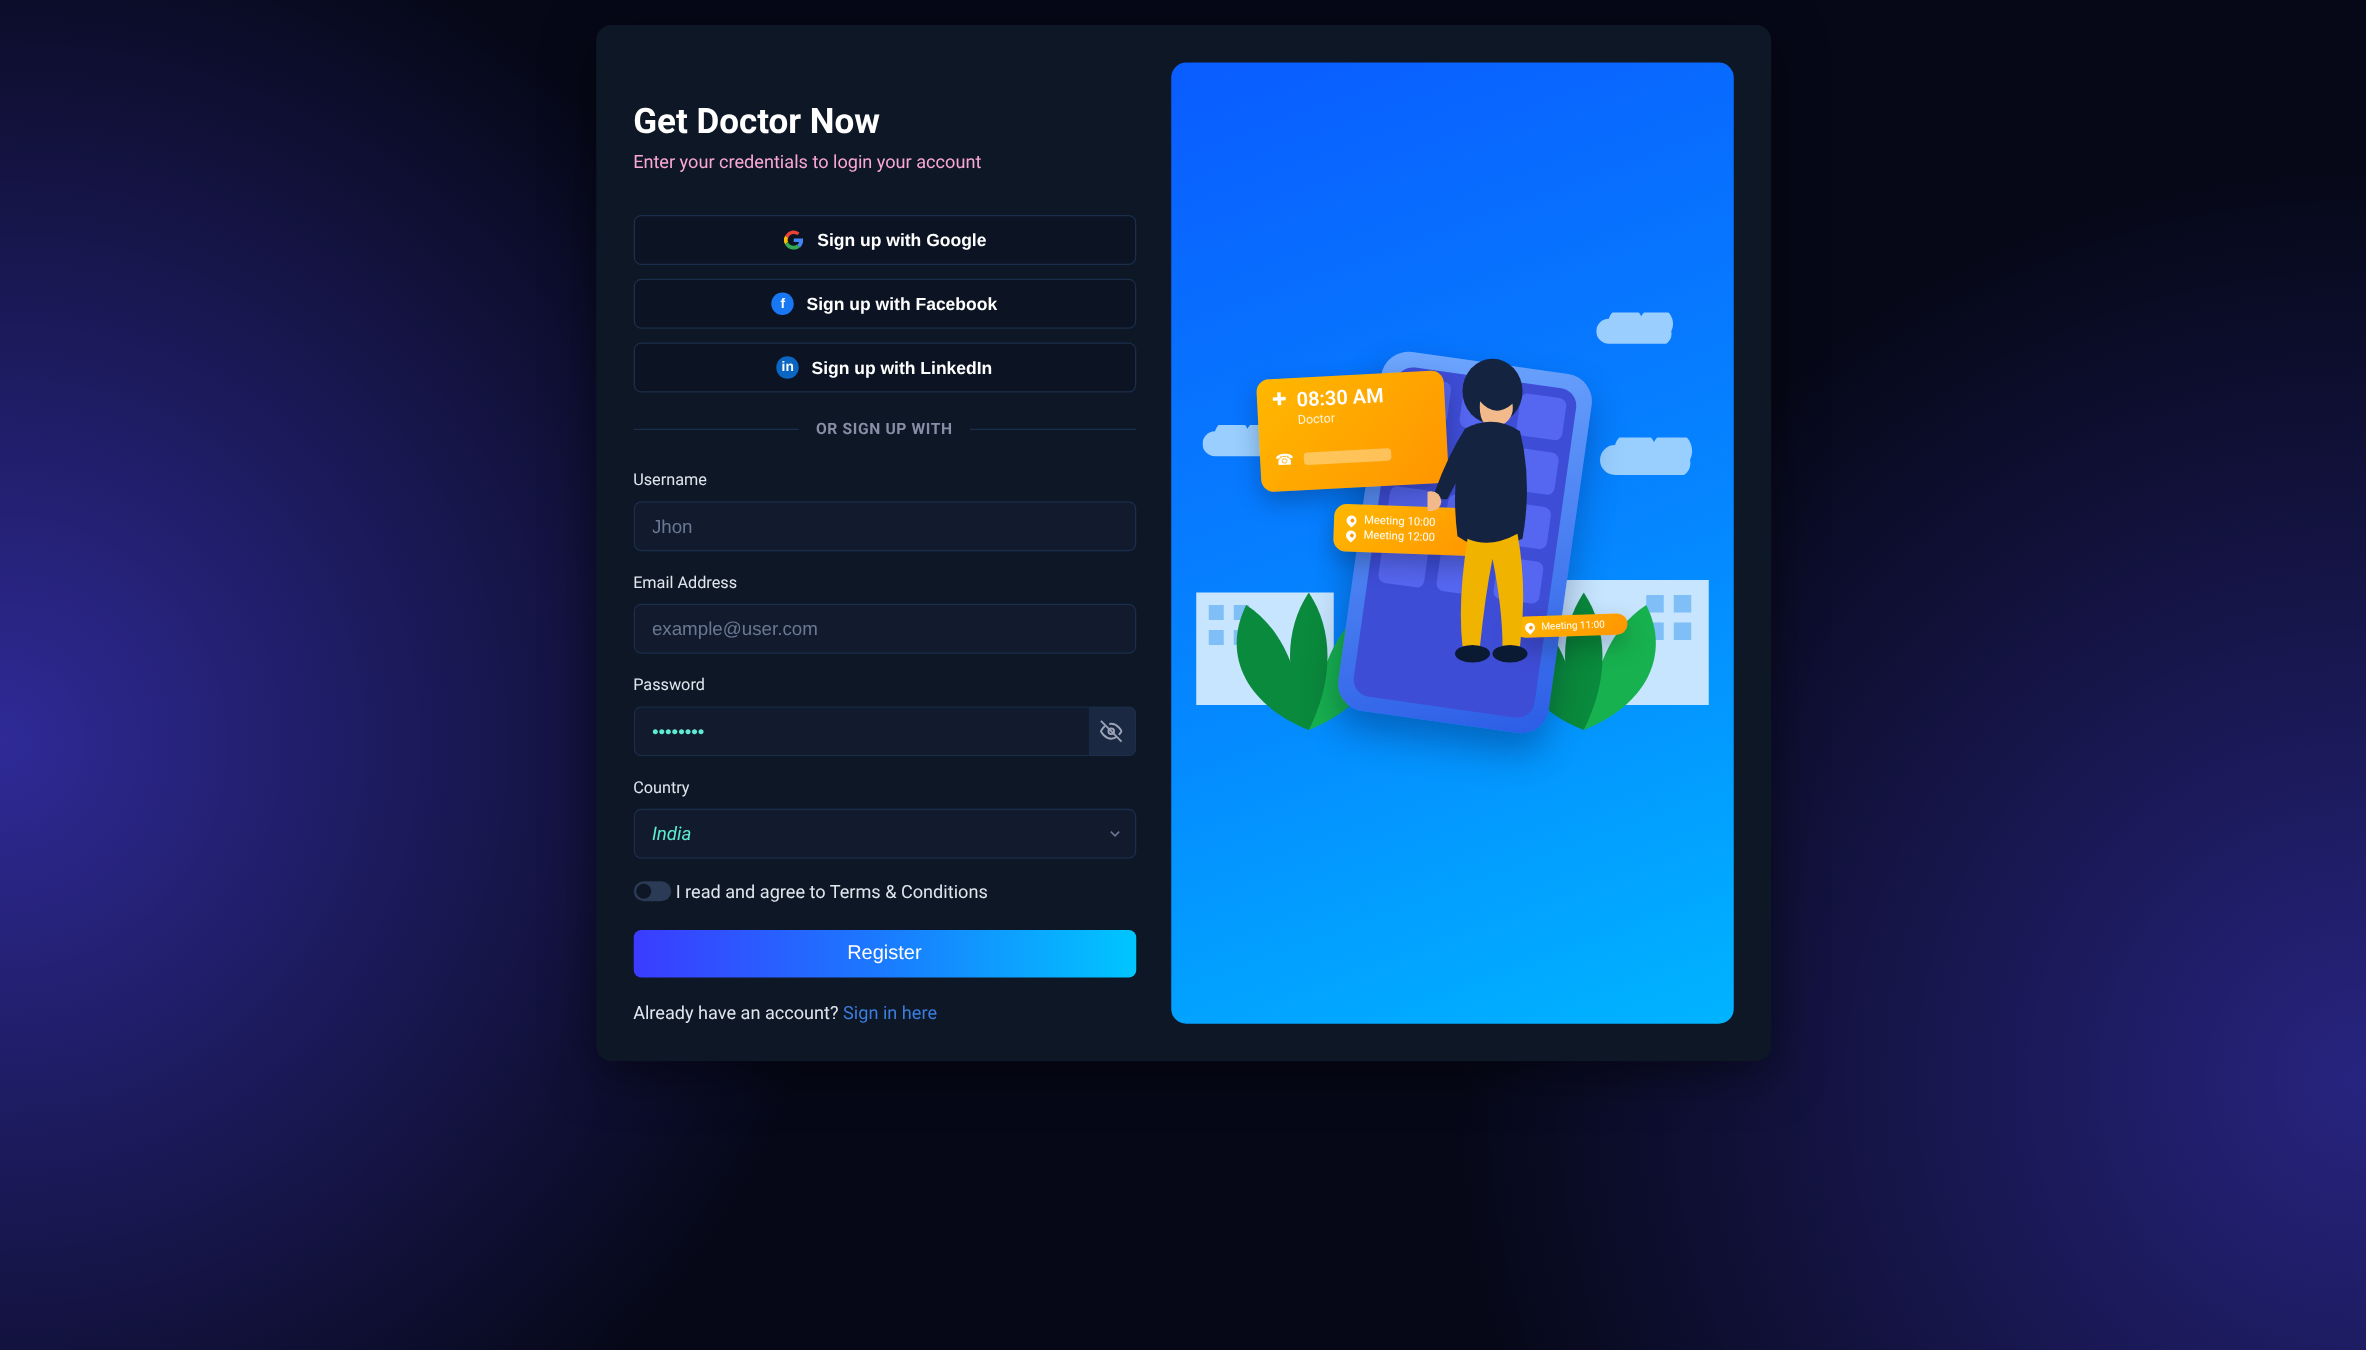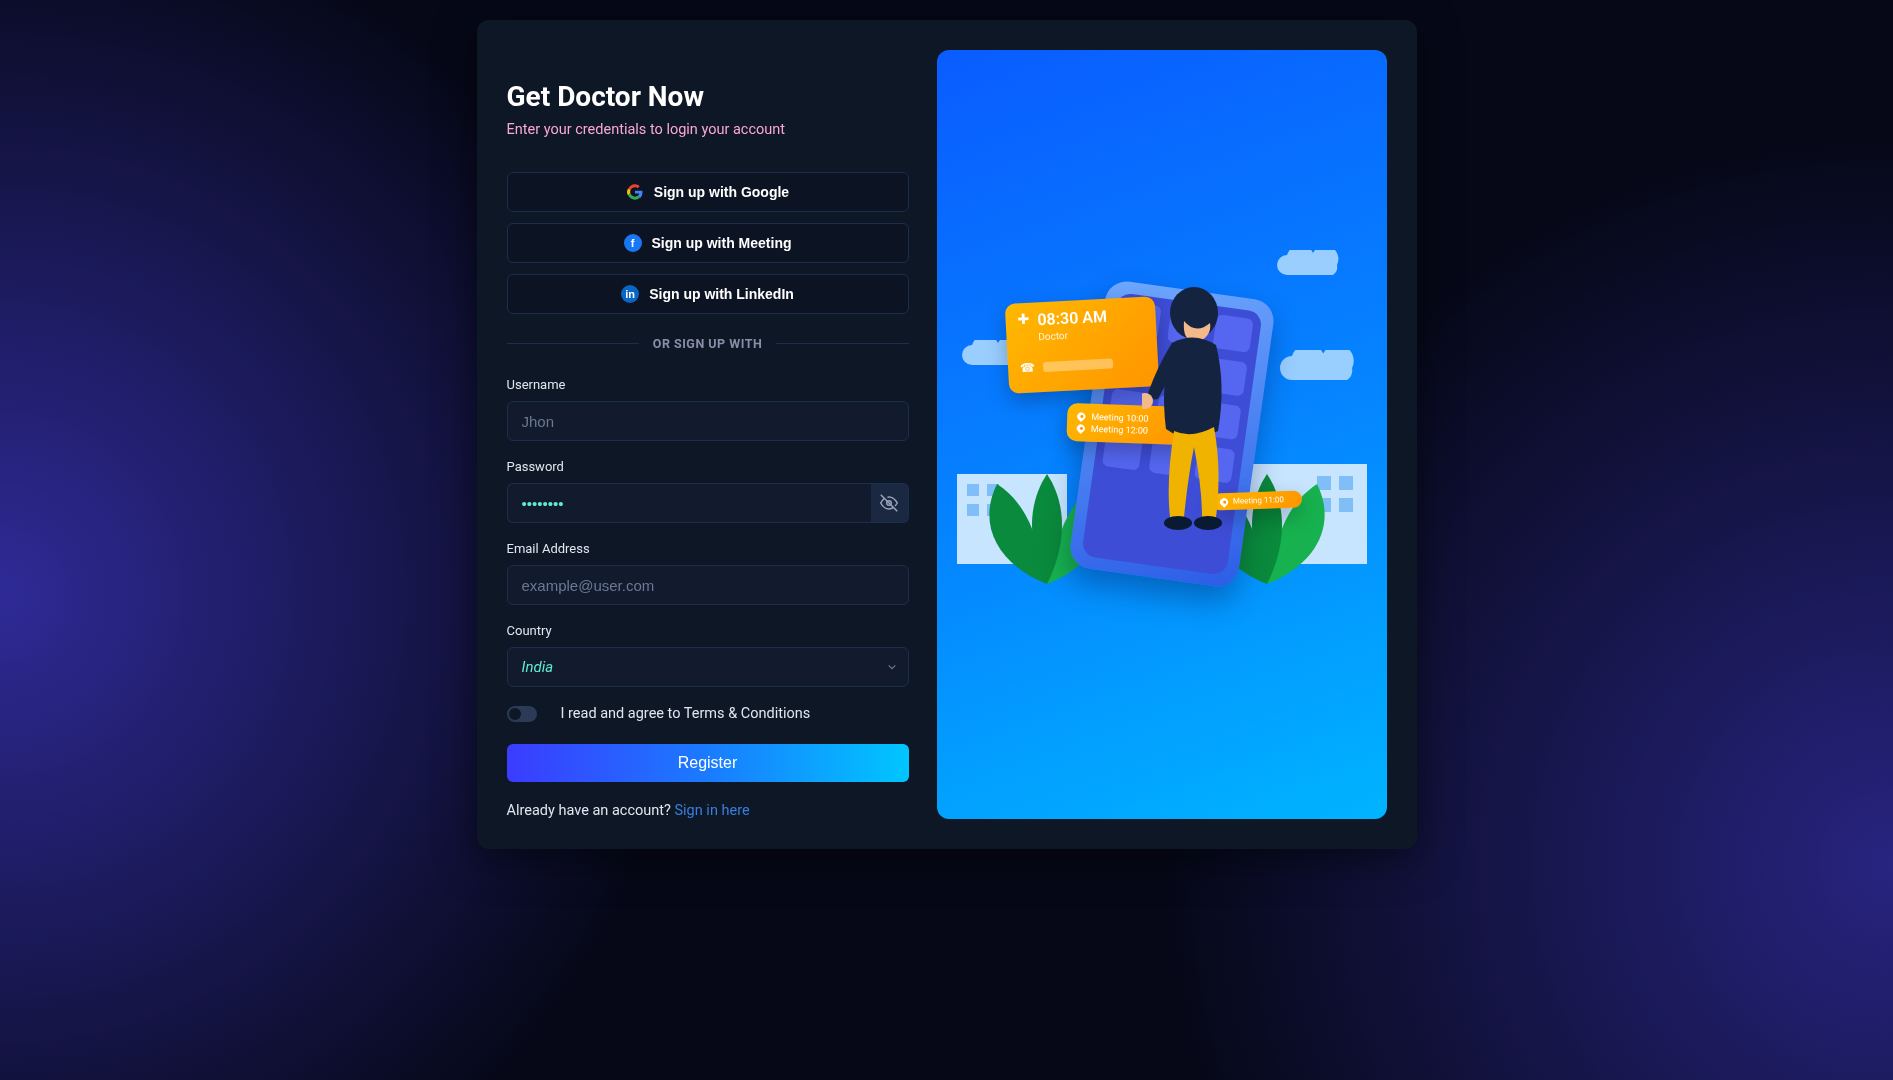--- a/index.html
+++ b/index.html
@@ -74,21 +74,21 @@
     width:42px; background:#1a2941; border:1px solid #1b2e4b; border-left:none;
     border-top-right-radius:6px; border-bottom-right-radius:6px; display:flex; align-items:center; justify-content:center;
     cursor:pointer;
   }
   .select-wrap { position:relative;font-style:italic; }
   .select-wrap .input { appearance:none; -webkit-appearance:none; padding-right:34px; cursor:pointer; }
   .chevron {
     position:absolute; right:12px; top:50%; transform:translateY(-50%);
     width:10px; height:10px; pointer-events:none;
   }
-  .check-row { display:flex; align-items:flex-end; gap:24px; margin: 6px 0 22px; }
+  .check-row { display:flex; align-items:flex-start; gap:4px; margin: 6px 0 22px; }
   .toggle {
     width:30px; height:16px; border-radius:999px; background:#2b3a55; position:relative; cursor:pointer;
   }
   .toggle::after {
     content:""; position:absolute; width:12px; height:12px; border-radius:50%; background:#0e1726;
     top:2px; left:2px;
   }
   .check-text { font-size:14.5px; color:#e0e6ed; }
   .register-btn {
     width:100%; padding:10px; border:none; border-radius:6px; cursor:pointer;
@@ -150,57 +150,57 @@
             <path fill="#4285F4" d="M46.5 24.5c0-1.6-.1-2.8-.4-4H24v8.1h12.7c-.5 3-2.3 5.6-5 7.3l7.6 5.9C43.8 37.7 46.5 31.7 46.5 24.5z"></path>
             <path fill="#FBBC05" d="M10.2 28.1c-.5-1.4-.8-2.9-.8-4.6s.3-3.2.8-4.6l-6.9-5.4C1.2 17.1 0 20.4 0 24s1.2 6.9 3.3 10.5l6.9-6.4z"></path>
             <path fill="#34A853" d="M24 47c6.1 0 11.2-2 14.9-5.5l-7.6-5.9c-2 1.4-4.8 2.3-7.3 2.3-6.5 0-12-4-14-9.8l-6.9 6.4C6.9 41.4 14.8 47 24 47z"></path>
           </svg>
       </span>
       <span>Sign up with Google</span>
     </button>
 
     <button class="social-btn">
       <span class="ico" style="background:#1877f2">f</span>
-      <span>Sign up with Meeting</span>
+      <span>Sign up with Facebook</span>
     </button>
 
     <button class="social-btn">
       <span class="ico" style="background:#0a66c2">in</span>
       <span>Sign up with LinkedIn</span>
     </button>
 
     <div class="divider">
       <span class="line"></span>
       <span>OR SIGN UP WITH</span>
       <span class="line"></span>
     </div>
 
     <div class="form-group">
       <label class="field-label">Username</label>
       <input class="input" placeholder="Jhon" style="">
+    </div>
+
+    <div class="form-group">
+      <label class="field-label">Email Address</label>
+      <input class="input" placeholder="example@user.com" style="">
     </div>
 
     <div class="form-group">
       <label class="field-label">Password</label>
       <div class="input-wrap">
         <input class="input" type="password" value="********" style="">
         <div class="input-addon">
           <svg width="18" height="18" viewBox="0 0 24 24" fill="none" stroke="#9aa3b8" stroke-width="2">
             <path d="M17.94 17.94A10.94 10.94 0 0 1 12 20C5 20 1 12 1 12a20.3 20.3 0 0 1 4.22-5.66"></path>
             <path d="M9.9 4.24A10.94 10.94 0 0 1 12 4c7 0 11 8 11 8a20.3 20.3 0 0 1-2.87 3.89"></path>
             <line x1="1" y1="1" x2="23" y2="23"></line>
             <circle cx="12" cy="12" r="3"></circle>
           </svg>
         </div>
       </div>
-    </div>
-
-    <div class="form-group">
-      <label class="field-label">Email Address</label>
-      <input class="input" placeholder="example@user.com" style="">
     </div>
 
     <div class="form-group">
       <label class="field-label">Country</label>
       <div class="select-wrap">
         <div class="input" style="display:flex;align-items:center;">India</div>
         <svg class="chevron" viewBox="0 0 12 12">
             <path d="M2 4 l4 4 l4 -4" fill="none" stroke="#6b7893" stroke-width="1.5"></path>
           </svg>
       </div>

